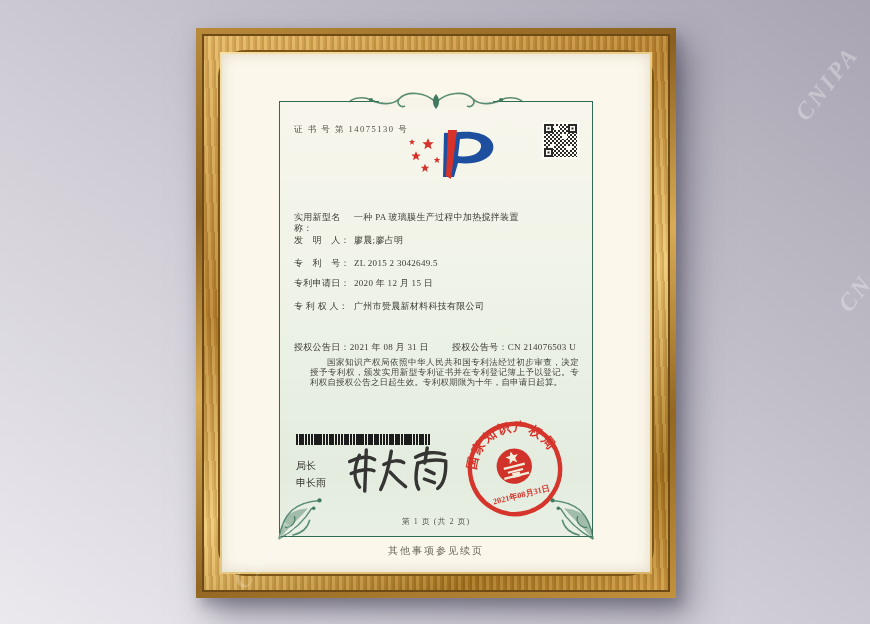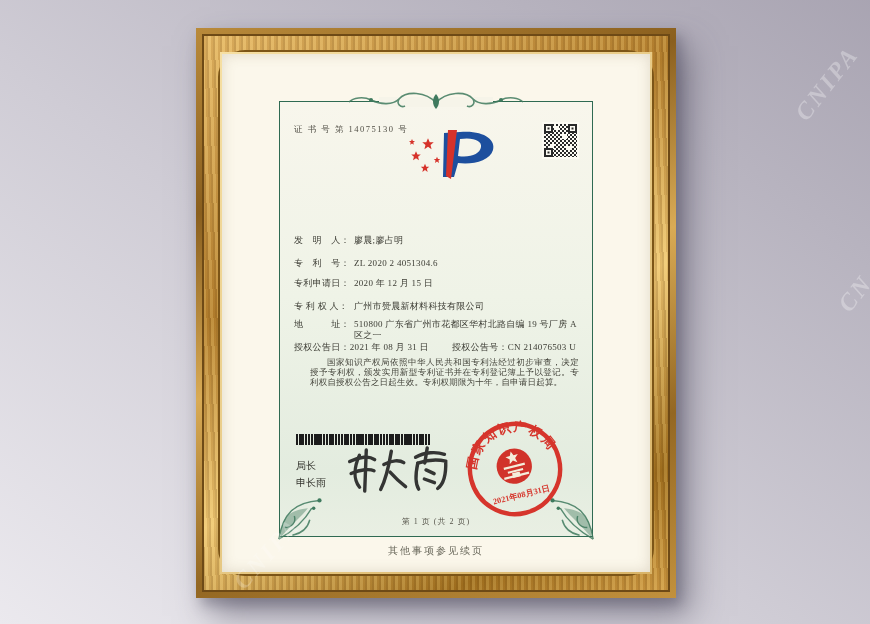--- a/index.html
+++ b/index.html
@@ -175,34 +175,34 @@
                       <rect x="4" y="28" width="5" height="5"></rect>
             </g>
             <g fill="#2a2a2a">
               <rect x="5.5" y="5.5" width="2" height="2"></rect>
                       <rect x="29.5" y="5.5" width="2" height="2"></rect>
                       <rect x="5.5" y="29.5" width="2" height="2"></rect>
             </g>
           </svg>
 
 
+          <div class="row r0">
+            <span class="lb">实用新型名称：</span><span class="val">一种 PA 玻璃膜生产过程中加热搅拌装置</span>
+          </div>
           <div class="row r1">
             <span class="lb">发　明　人：</span><span class="val">廖晨;廖占明</span>
           </div>
           <div class="row r2">
-            <span class="lb">专　利　号：</span><span class="val">ZL 2020 2 4051304.6</span>
+            <span class="lb">专　利　号：</span><span class="val">ZL 2015 2 3042649.5</span>
           </div>
           <div class="row r3">
             <span class="lb">专利申请日：</span><span class="val">2020 年 12 月 15 日</span>
           </div>
           <div class="row r4">
             <span class="lb">专 利 权 人：</span><span class="val">广州市赞晨新材料科技有限公司</span>
-          </div>
-          <div class="row r5">
-            <span class="lb">地　　　址：</span><span class="val"><span>510800 广东省广州市花都区华村北路自编 19 号厂房 A 区之</span><span>一</span></span>
           </div>
           <div class="row r6">
             <span>授权公告日：</span><span>2021 年 08 月 31 日</span>
             <span class="grant-no-pair"><span>授权公告号：</span><span>CN 214076503 U</span></span>
           </div>
 
           <div class="paras">
             <p>国家知识产权局依照中华人民共和国专利法经过初步审查，决定授予专利权，颁发实用新型专利证书并在专利登记簿上予以登记。专利权自授权公告之日起生效。专利权期限为十年，自申请日起算。</p>
           </div>
 

